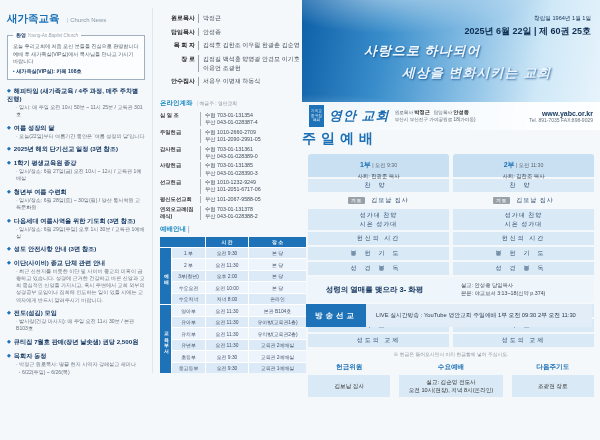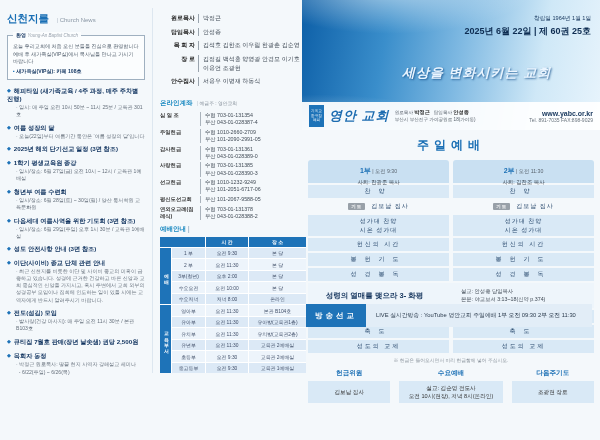--- a/index.html
+++ b/index.html
@@ -67,21 +67,21 @@
   .logo-bar{position:absolute;left:0;bottom:0;width:100%;height:28px;background:rgba(255,255,255,.93);
             display:flex;align-items:center;padding:0 7px;box-sizing:border-box;gap:5px;}
   .denom-box{flex:none;width:15px;height:22px;background:#1e73b8;color:#fff;font-size:3.6px;line-height:1.25;
              display:flex;align-items:center;justify-content:center;text-align:center;padding:1px;box-sizing:border-box;}
   .logo-script{flex:none;font-size:13px;font-weight:bold;font-style:italic;color:#1d6cb0;letter-spacing:1px;}
   .hero-info{font-size:4.6px;color:#50holder5a64;line-height:1.5;color:#535d67;}
   .hero-info b{color:#222;font-size:5.2px;}
   .hero-right{margin-left:auto;text-align:right;}
   .hero-web{font-size:7px;font-weight:bold;color:#16365c;}
   .hero-tel{font-size:5px;color:#6a747e;}
-  .sun-title{margin-top:7px;text-align:center;font-size:12px;font-weight:bold;color:#1a6fb5;letter-spacing:5px;}
+  .sun-title{text-align:left;font-size:14px;font-weight:bold;color:#1a6fb5;letter-spacing:5px;}
   #sun-table{margin:6px auto 0 auto;width:286px;display:grid;grid-template-columns:1fr 1fr;column-gap:4px;row-gap:2px;}
   .svc-head{background:#c9e0f2;border-radius:3px 3px 0 0;height:23px;display:flex;flex-direction:column;
             align-items:center;justify-content:center;line-height:1.35;}
   .svc-name{font-size:7px;font-weight:bold;color:#1a6fb5;}
   .svc-time{font-size:5.2px;color:#5a6570;font-weight:normal;}
   .svc-mod{font-size:5.4px;color:#3c4652;}
   .row-cell{background:#d9e9f6;height:13px;display:flex;align-items:center;justify-content:center;
             font-size:6px;color:#2a4a6e;letter-spacing:2px;}
   .row-cell.wide{letter-spacing:8px;}
   .row-cell.plainbg{background:transparent;letter-spacing:1px;}
@@ -101,21 +101,21 @@
                letter-spacing:3px;display:flex;align-items:center;justify-content:center;}
   .bcast-text{flex:1;background:#e2edf7;display:flex;align-items:center;padding-left:10px;font-size:5.8px;color:#2a3a4c;}
 </style>
 </head>
 <body>
 
 <div class="page">
 
   <div class="col-left">
     <div class="sec-title">
-      <span class="t1">신천지를</span>
+      <span class="t1">새가족교육</span>
       <span class="t2">Church News</span>
     </div>
     <div class="welcome-box">
       <div class="welcome-legend">
         <b>환영</b>
         <i>Young-An Baptist Church</i>
       </div>
       <div class="w-line">오늘 우리교회에 처음 오신 분들을 진심으로 환영합니다</div>
       <div class="w-line">예배 후 새가족실(VIP실)에서 목사님을 만나고 가시기 바랍니다</div>
       <div class="w-line3">새가족실(VIP실): 카페 108호</div>
@@ -283,20 +283,21 @@
         <div class="wi-c" style="grid-column: 2;">중고등부</div>
         <div class="wi-c" style="grid-column: 3;">오전 9:30</div>
         <div class="wi-c" style="grid-column: 4;">교육관 1예배실</div>
       </div>
   </div>
 
   <div class="col-right">
     <div class="hero">
       <div class="hero-founded">창립일 1964년  1월  1일</div>
       <div class="hero-issue">2025년  6월  22일 | 제 60권 25호</div>
+      <div class="slogan1">사랑으로 하나되어</div>
       <div class="slogan2">세상을 변화시키는 교회</div>
       <div class="logo-bar">
         <div class="denom-box">기독교 한국침례회</div>
         <div class="logo-script">영안 교회</div>
         <div class="hero-info">
           <div>
             <span>원로목사</span>
             <b>박정근</b>&nbsp;&nbsp;
             <span>담임목사</span>
             <b>안성종</b>

